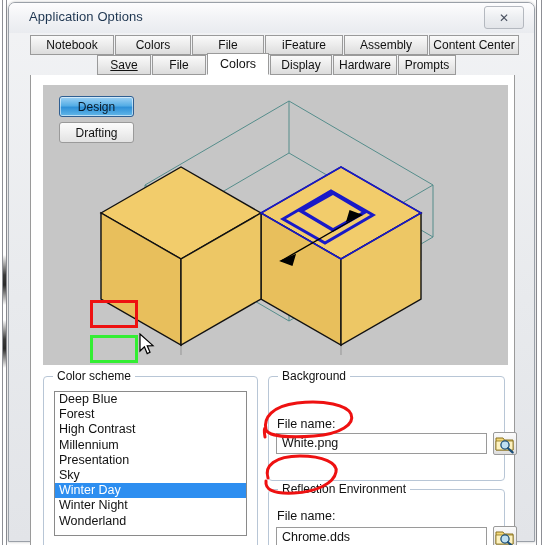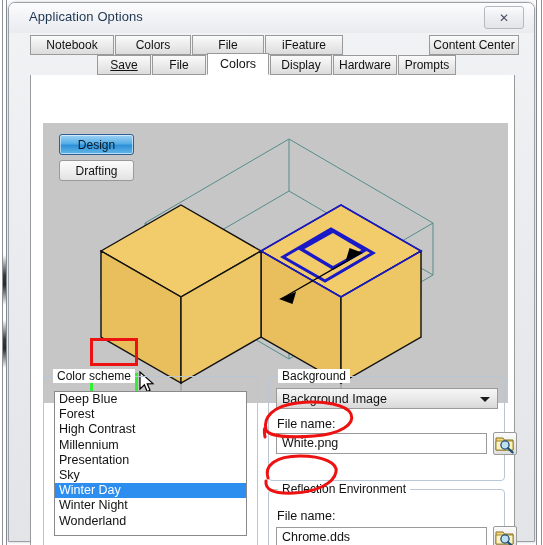--- a/index.html
+++ b/index.html
@@ -68,21 +68,20 @@
   .page {
     position:absolute; left:8px; top:40px; width:485px; height:498px;
     background:#ffffff; border:1px solid #9a9a9a; border-top:none;
     box-sizing:border-box;
   }
 
   
   .preview {
     position:absolute; left:12px; top:10px; width:465px; height:280px;
     background:#c6c6c6;
-    margin-top:38px;
   }
   .mode-btn {
     position:absolute; left:16px; width:75px; height:21px;
     box-sizing:border-box; border-radius:3px;
     font-size:12px; display:flex; align-items:center; justify-content:center;
     cursor:pointer;
   }
   .mode-btn.sel {
     top:11px;
     border:1px solid #2f5f92;
@@ -186,20 +185,23 @@
             <span>Notebook</span>
           </div>
           <div class="tab" style="left: 85px; width: 76px;">
             <span>Colors</span>
           </div>
           <div class="tab" style="left: 162px; width: 72px;">
             <span>File</span>
           </div>
           <div class="tab" style="left: 235px; width: 78px;">
             <span>iFeature</span>
+          </div>
+          <div class="tab" style="left: 314px; width: 84px;">
+            <span>Assembly</span>
           </div>
           <div class="tab" style="left: 399px; width: 90px;">
             <span>Content Center</span>
           </div>
         </div>
 
       <div class="tabrow" id="tabrow2" style="top:20px; width:485px;">
           <div class="tab" style="left: 67px; width: 54px; text-decoration: underline;">
             <span>Save</span>
           </div>
@@ -292,24 +294,20 @@
             <div class="list-item">Presentation</div>
             <div class="list-item">Sky</div>
             <div class="list-item sel" style="background: rgb(45, 142, 240);">Winter Day</div>
             <div class="list-item">Winter Night</div>
             <div class="list-item">Wonderland</div>
           </div>
 
         <div class="gbox" style="left:237px; top:301px; width:237px; height:105px;">
           <span class="gbox-label">Background</span>
         </div>
-        <div class="combo" style="left:245px; top:313px; width:222px; height:21px;">
-          <span class="ctext">Background Image</span>
-          <span class="carrow"></span>
-        </div>
         <span class="field-label" style="left:246px; top:342px;">File name:</span>
         <div class="textbox" style="left:245px; top:358px; width:211px; height:21px;">White.png</div>
         <div class="browse-btn" style="left:462px; top:357px;">
           <svg width="22" height="21" viewBox="0 0 22 21">
             <path d="M2,5 L9,5 L10.5,7 L19,7 L19,17 L2,17 Z" fill="#f4d97a" stroke="#8a7320" stroke-width="1"></path>
             <path d="M2,8 L19,8 L19,17 L2,17 Z" fill="#fdf2c0" stroke="#8a7320" stroke-width="0.8"></path>
             <circle cx="11" cy="12" r="4.1" fill="#bfe0f2" stroke="#1c4f78" stroke-width="1.3"></circle>
             <path d="M14,15.2 L18.6,19.4" stroke="#1c4f78" stroke-width="2.2" stroke-linecap="round"></path>
           </svg>
         </div>

